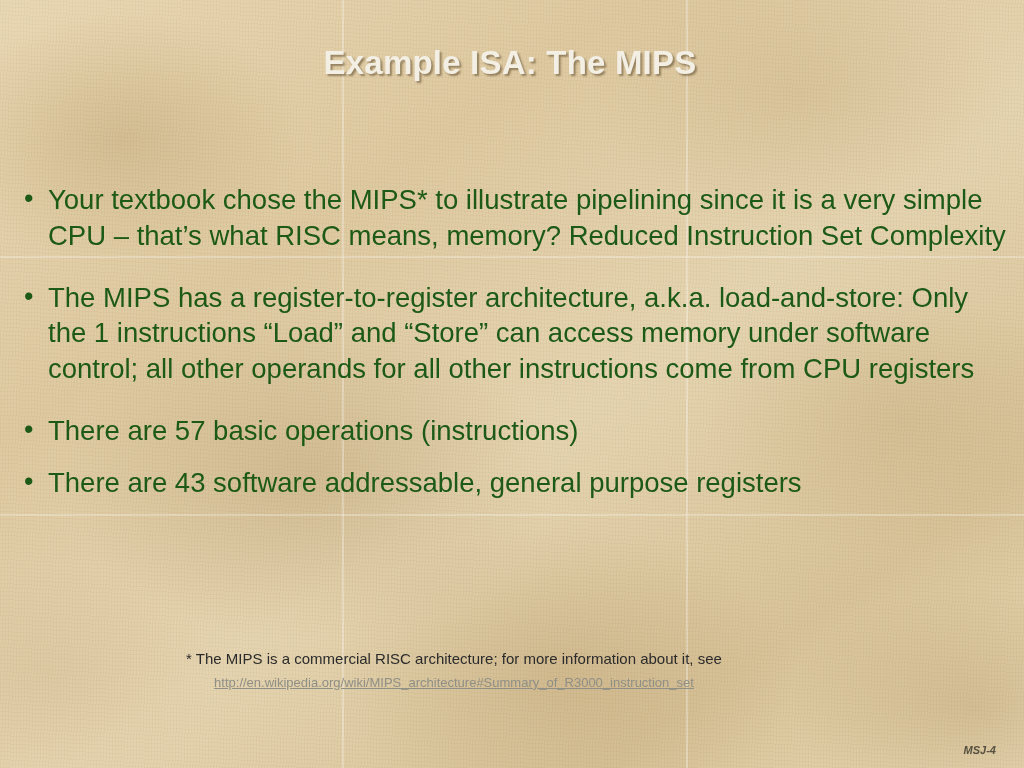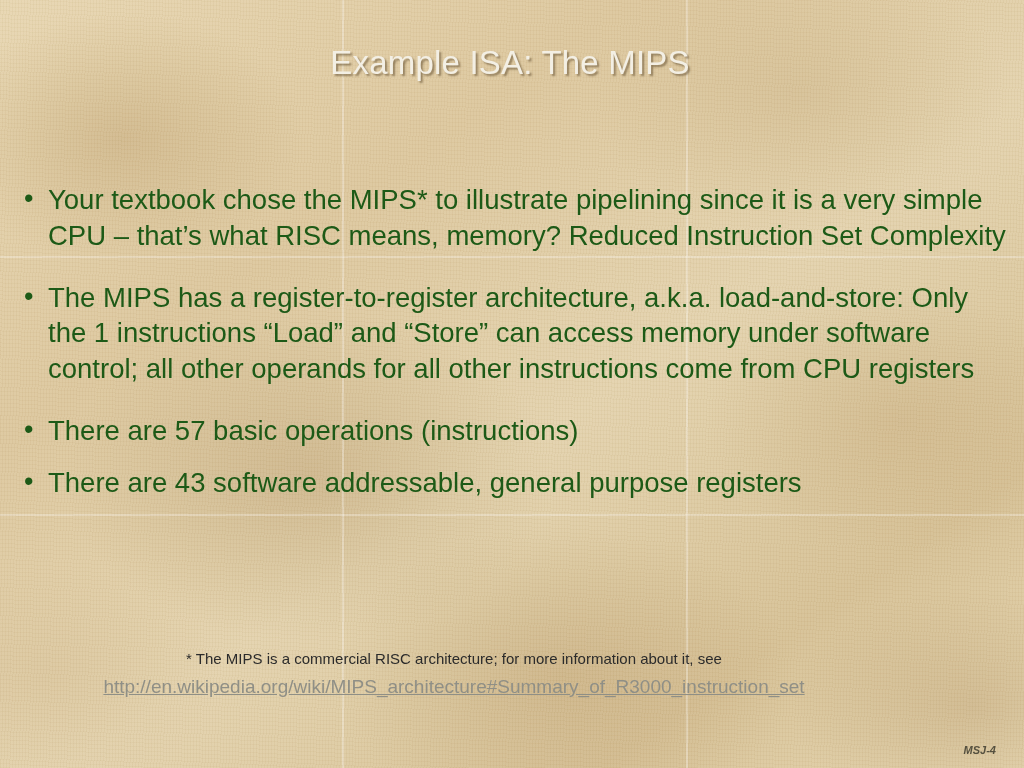--- a/index.html
+++ b/index.html
@@ -57,21 +57,21 @@
     height: 100%;
   }
 
   .title {
     position: absolute;
     left: 0;
     top: 44px;
     width: 1020px;
     text-align: center;
     font-size: 33px;
-    font-weight: normal;
+    font-weight: bold;
     color: #f3efe4;
     letter-spacing: 0.2px;
     text-shadow: 2px 2px 2px rgba(90,70,40,0.55);
   }
 
   .body {
     position: absolute;
     left: 24px;
     top: 182px;
     width: 990px;
@@ -114,21 +114,21 @@
     line-height: 1.5;
   }
   .footnote .star {
     font-size: 15px;
   }
   .footnote .link {
     display: block;
     margin-top: 2px;
     color: #8f8f86;
     text-decoration: underline;
-    font-size: 19px;
+    font-size: 13px;
   }
 
   .pagetag {
     position: absolute;
     right: 28px;
     bottom: 12px;
     font-size: 11px;
     font-style: italic;
     font-weight: bold;
     color: #55503f;

